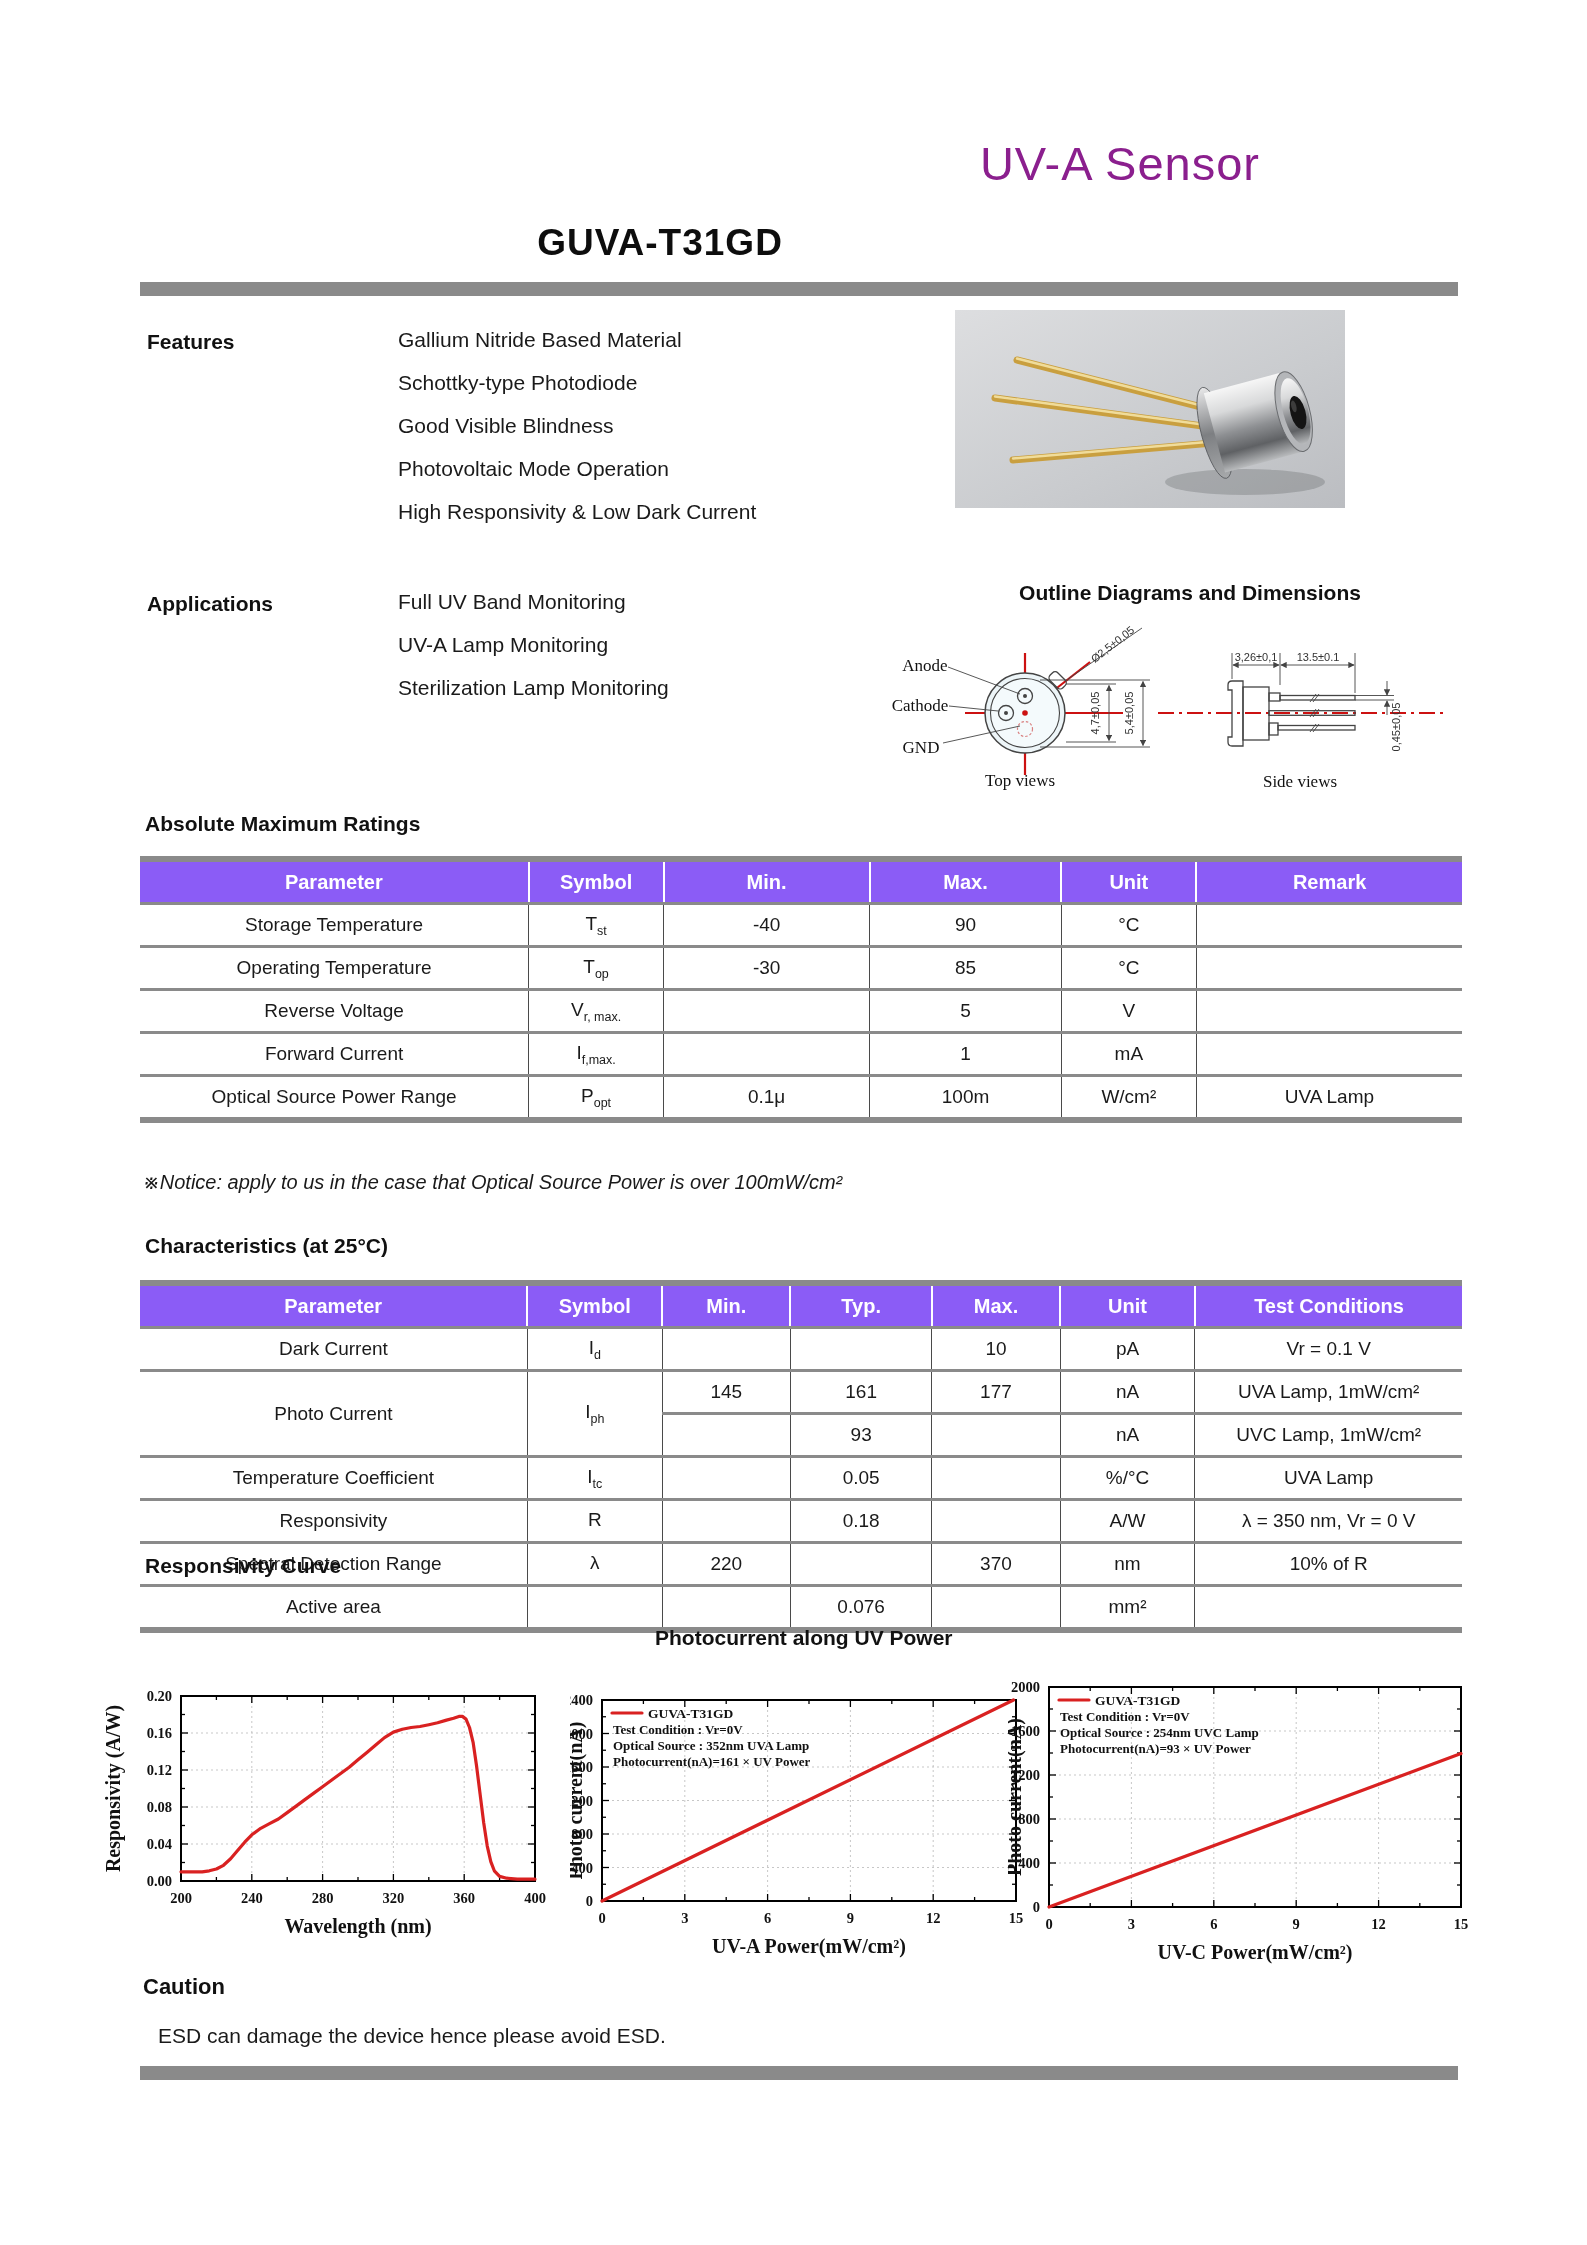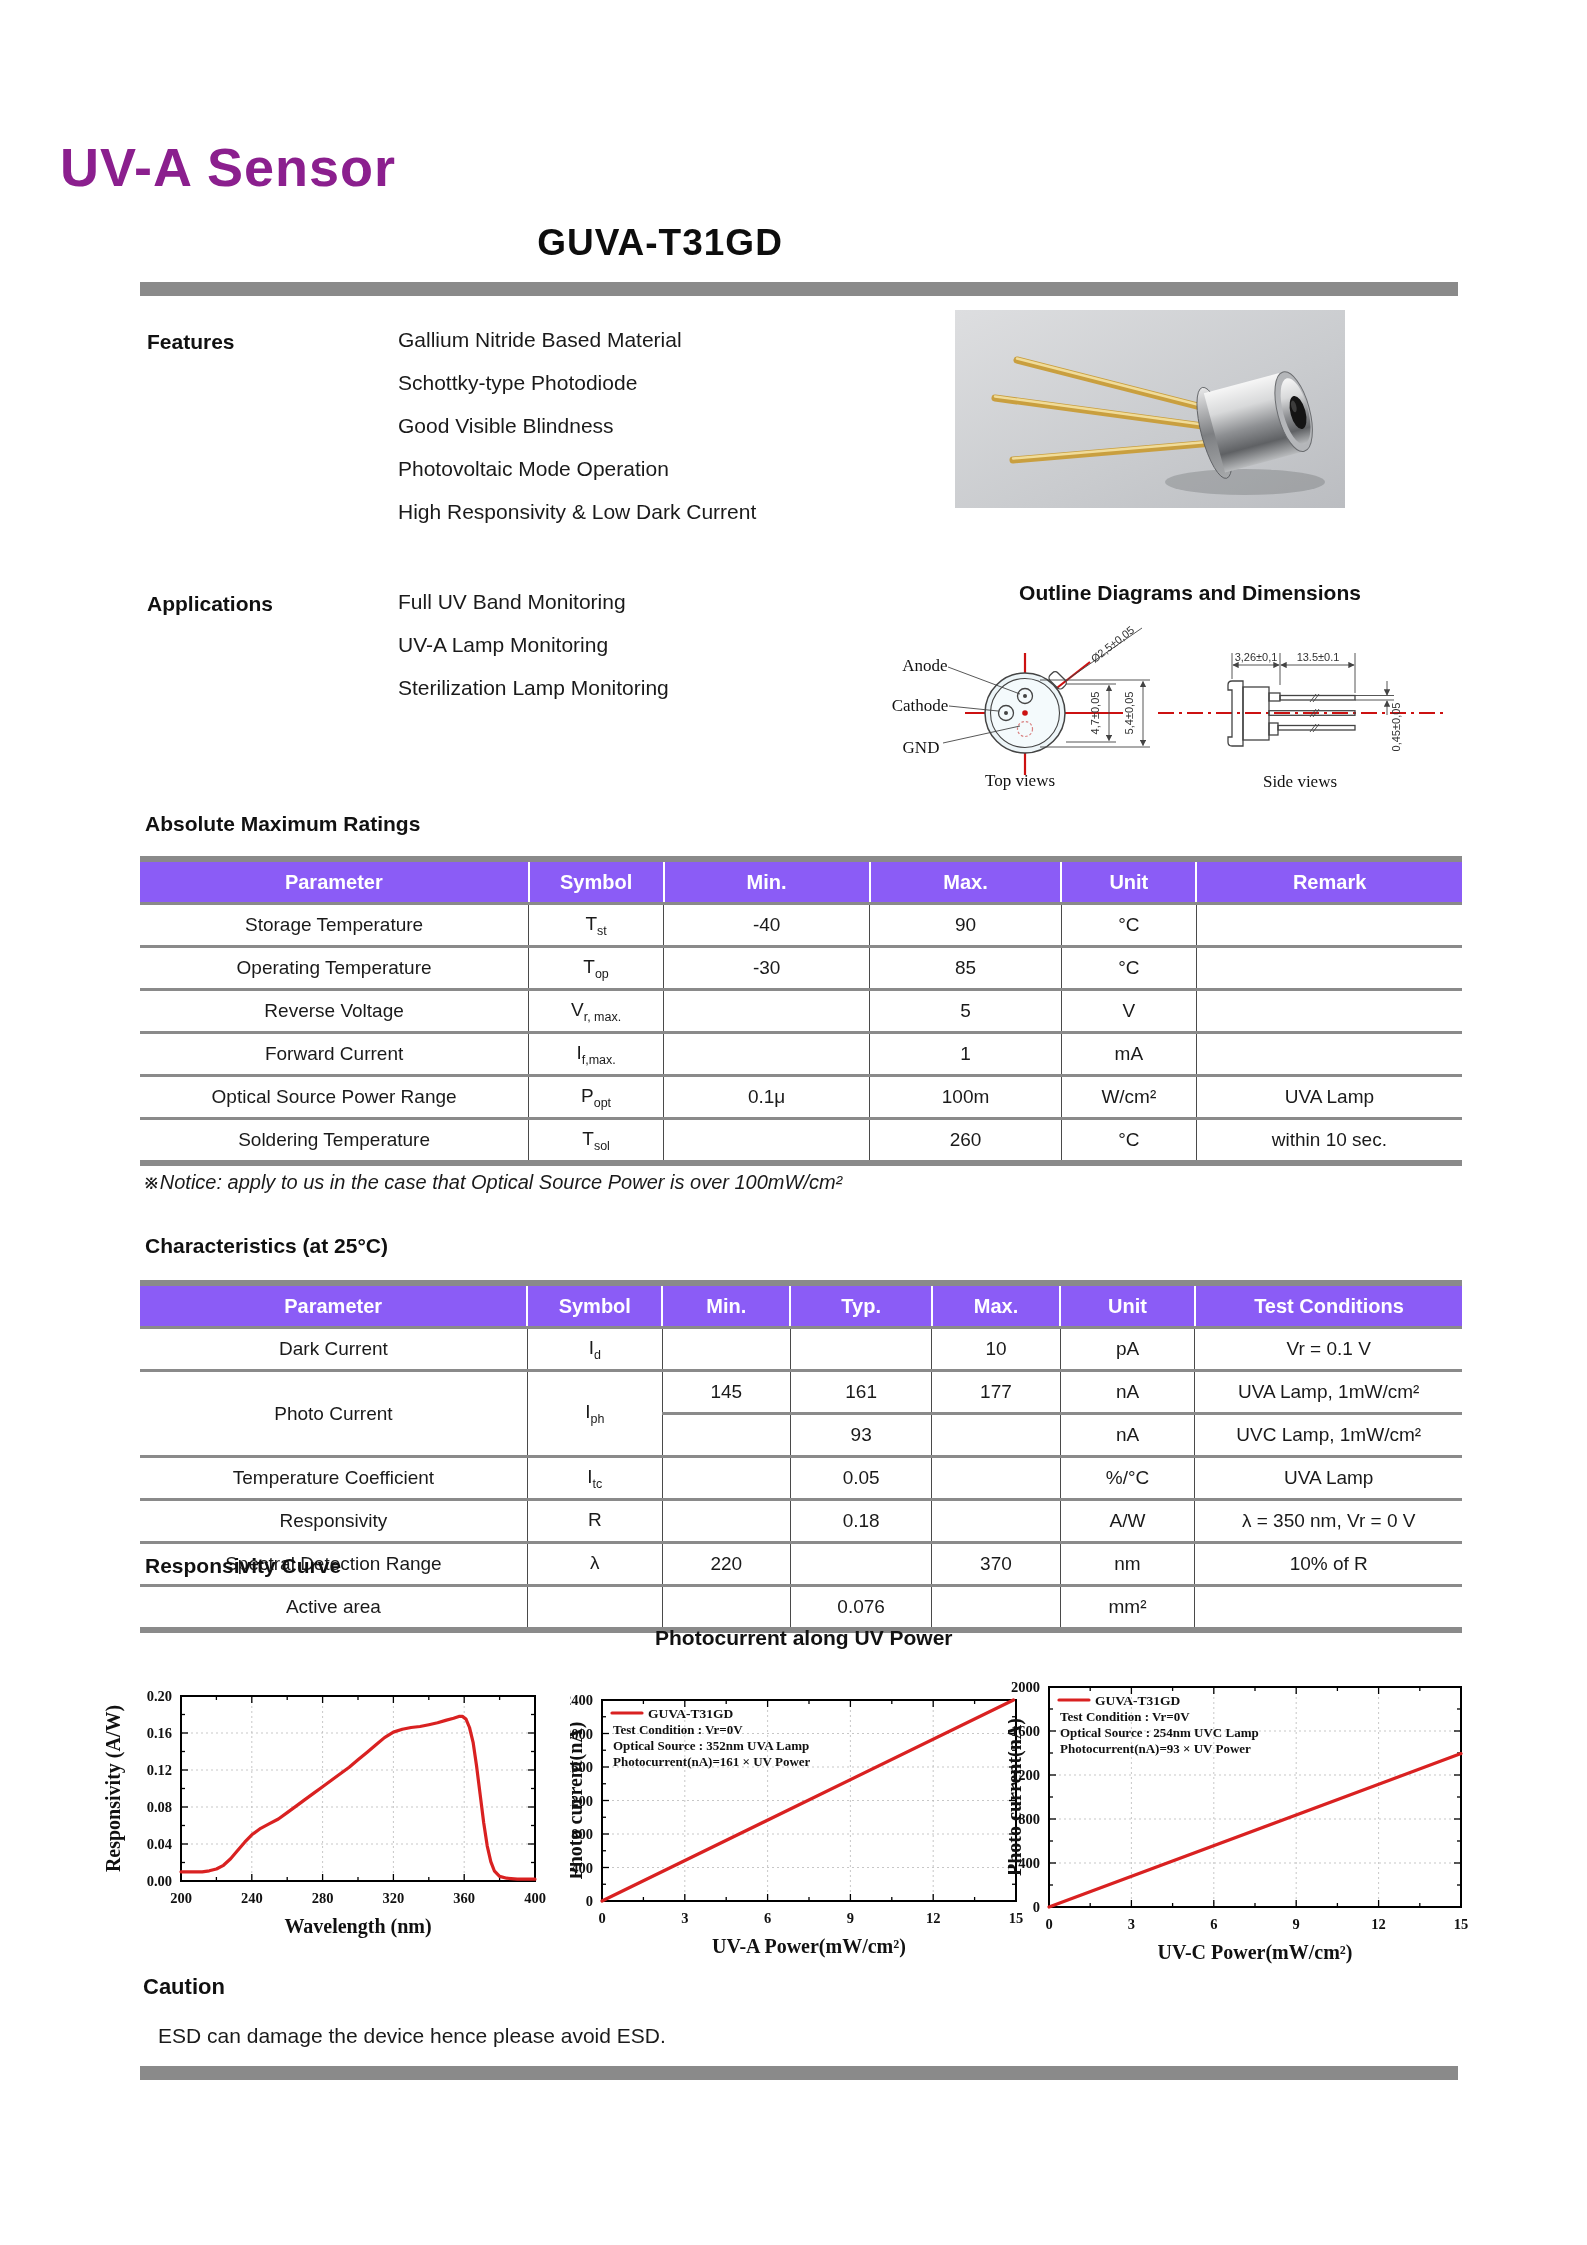--- a/index.html
+++ b/index.html
@@ -1,20 +1,20 @@
 <!DOCTYPE html>
 <html><head>
 <meta charset="utf-8">
 <style>
   html,body{margin:0;padding:0;background:#ffffff;}
   .page{position:relative;width:1587px;height:2245px;background:#fff;overflow:hidden;
         font-family:"Liberation Sans","DejaVu Sans",sans-serif;color:#111;}
   .abs{position:absolute;}
-  .page-title{left:60px;top:136px;width:1200px;text-align:left;
-        font-size:54px;font-weight:bold;color:#8b1f8e;letter-spacing:1px;}
+  .page-title{left:60px;top:136px;width:1200px;text-align:right;
+        font-size:47px;font-weight:normal;color:#8b1f8e;letter-spacing:1px;}
   .page-subtitle{left:60px;top:222px;width:1200px;text-align:center;
         font-size:37px;font-weight:bold;color:#0d0d0d;letter-spacing:1px;}
   .bar{left:140px;width:1318px;height:14px;background:#8a8a8a;}
   .top-bar{top:282px;} .bottom-bar{top:2066px;}
   .blk-label{font-size:21px;font-weight:bold;color:#111;}
   .item-list{line-height:43px;font-size:21px;color:#1a1a1a;}
   .sec-heading{font-size:21px;font-weight:bold;color:#111;}
   .outline-heading{left:930px;top:581px;width:520px;text-align:center;}
   .notice{left:143px;top:1170px;font-size:20px;color:#1a1a1a;font-style:italic;}
   .spec-table{position:absolute;left:140px;width:1322px;border-collapse:collapse;table-layout:fixed;
@@ -250,28 +250,20 @@
         <td>mA</td>
         <td></td>
       </tr>
       <tr>
         <td class="c0">Optical Source Power Range</td>
         <td class="sym"><span>P</span><sub>opt</sub></td>
         <td>0.1μ</td>
         <td>100m</td>
         <td>W/cm²</td>
         <td>UVA Lamp</td>
-      </tr>
-      <tr>
-        <td class="c0">Soldering Temperature</td>
-        <td class="sym"><span>T</span><sub>sol</sub></td>
-        <td></td>
-        <td>260</td>
-        <td>°C</td>
-        <td>within 10 sec.</td>
       </tr>
     </tbody>
   </table>
   <div class="abs notice">※Notice: apply to us in the case that Optical Source Power is over 100mW/cm²</div>
 
   <div class="abs sec-heading" style="left:145px;top:1234px;">Characteristics (at 25°C)</div>
   <table class="spec-table char-table">
     <colgroup>
         <col style="width:29.3%">
         <col style="width:10.2%">

